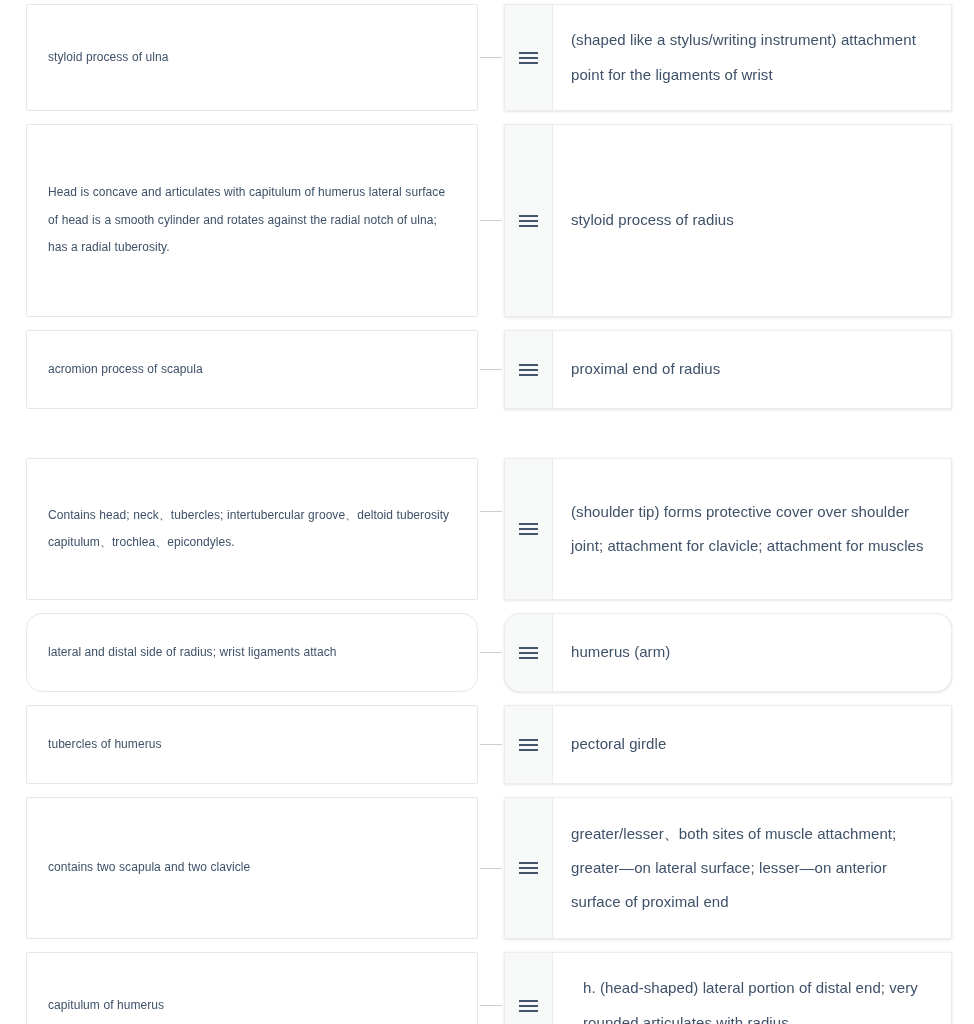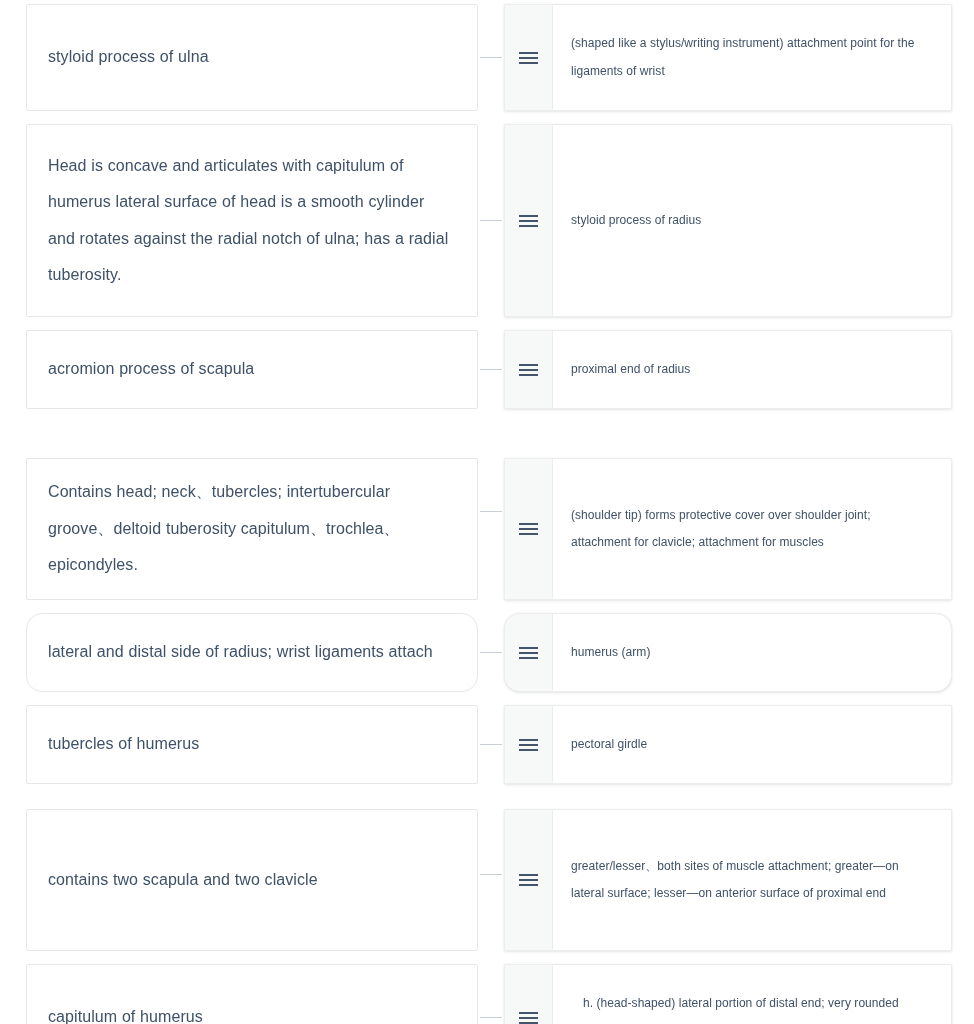--- a/index.html
+++ b/index.html
@@ -35,21 +35,21 @@
     box-sizing: border-box;
     background: #ffffff;
     border: 1px solid #e6e7e9;
     border-radius: 2px;
     display: flex;
     align-items: center;
     padding: 14px 22px 14px 21px;
     min-height: 76px;
   }
   .prompt-text {
-    font-size: 16px;
+    font-size: 12px;
     line-height: 2.28;
     color: #3e5168;
     letter-spacing: .005em;
     word-spacing: .01em;
   }
 
   
   .connector {
     flex: 0 0 26px;
     width: 26px;
@@ -99,34 +99,34 @@
     margin: 3px 0;
   }
 
   .answer-body {
     flex: 1 1 auto;
     display: flex;
     align-items: center;
     padding: 14px 18px 14px 18px;
   }
   .answer-text {
-    font-size: 12px;
+    font-size: 15px;
     line-height: 2.28;
     color: #3e5168;
     letter-spacing: .005em;
   }
 
   
   .row-h1 .prompt-card, .row-h1 .answer-card { min-height: 107px; }
   .row-h2 .prompt-card, .row-h2 .answer-card { min-height: 193px; }
   .row-h3 .prompt-card, .row-h3 .answer-card { min-height: 79px; text-align: center; }
   .row-h4 .prompt-card, .row-h4 .answer-card { min-height: 142px; margin-top: 36px; }
   .row-h5 .prompt-card, .row-h5 .answer-card { min-height: 79px; border-radius: 16px; }
   .row-h6 .prompt-card, .row-h6 .answer-card { min-height: 79px; }
-  .row-h7 .prompt-card, .row-h7 .answer-card { min-height: 142px; margin-top: 12px; }
+  .row-h7 .prompt-card, .row-h7 .answer-card { min-height: 142px; }
   .row-h8 .prompt-card, .row-h8 .answer-card { min-height: 107px; gap: 12px; }
 </style>
 </head>
 <body>
 
 <div id="match-board">
 
   <div class="match-row row-h1">
     <div class="prompt-card">
       <div class="prompt-text">styloid process of ulna</div>

